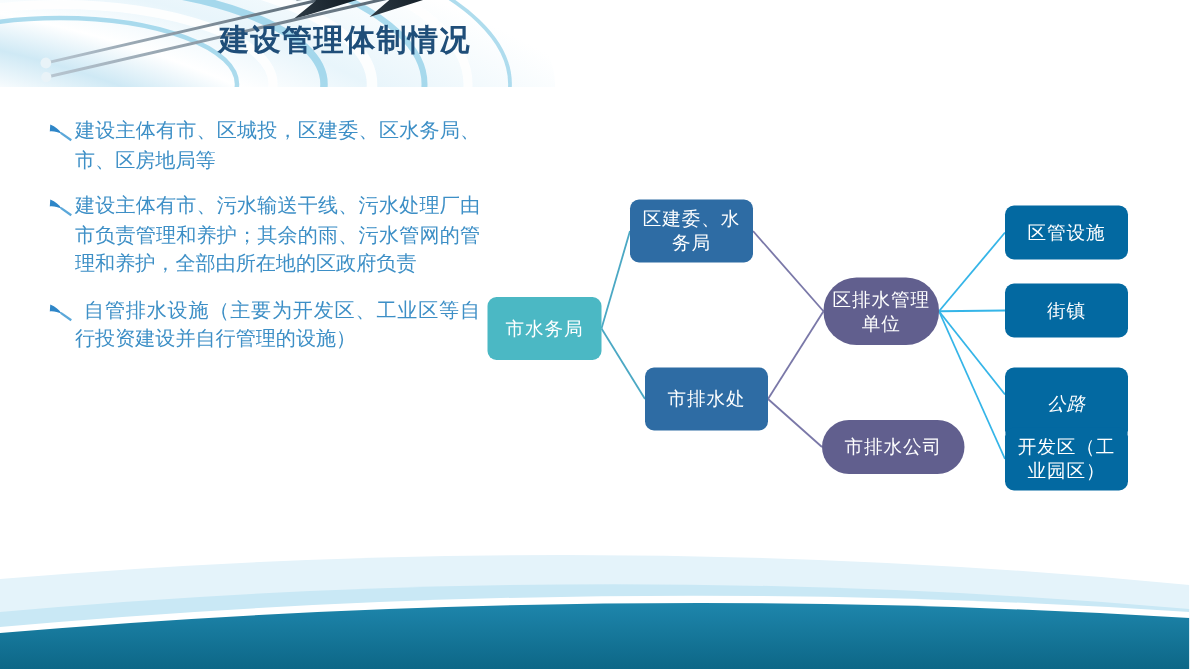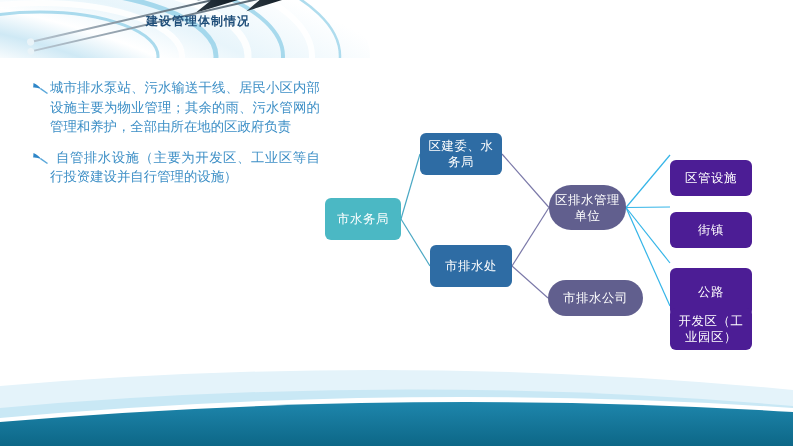--- a/index.html
+++ b/index.html
@@ -14,21 +14,21 @@
 
   
   #header-banner {
     position: absolute; left: 0; top: 0;
     width: 793px; height: 58px;
     overflow: hidden;
   }
   #header-art { position: absolute; left: 0; top: 0; }
   #page-title {
     position: absolute; left: 146px; top: 13px;
-    font-size: 12px; font-weight: bold;
+    font-size: 20px; font-weight: bold;
     color: #1F4E79;
     letter-spacing: 1px;
     white-space: nowrap;
   }
 
   
   #bullet-list {
     position: absolute; left: 30px; top: 78px;
     width: 290px;
   }
@@ -63,21 +63,21 @@
     color: #ffffff;
     font-size: 12.4px;
     line-height: 16px;
     letter-spacing: 0.6px;
     box-sizing: border-box;
     padding: 2px 4px;
   }
   .node.teal   { background: #4BB8C4; align-items: center; }
   .node.navy   { background: #2E6CA4; }
   .node.purple { background: #615F8E; border-radius: 22px; }
-  .node.cyan   { background: #4c1d95; margin-top: 23px; }
+  .node.cyan   { background: #0369a1; }
 
   
   #bottom-waves {
     position: absolute; left: 0; bottom: 0;
     width: 793px; height: 90px;
   }
 </style>
 </head>
 <body>
 
@@ -145,27 +145,34 @@
         <circle cx="31" cy="51.6" r="3.4" fill="#e9f3f8"></circle>
       </g>
       <rect x="300" y="0" width="493" height="58" fill="url(#fadeRight)"></rect>
     </g>
   </svg>
   <div id="page-title">建设管理体制情况</div>
 </div>
 
 <div id="bullet-list">
 
-
   <div class="bullet-row">
     <svg class="bullet-marker" viewBox="0 0 20 20">
       <path d="M3.5,3 C7,4.5 9.5,6.5 11,9 C8.5,8.2 6,7.3 3.2,7.6 Z" fill="#2E86C8"></path>
       <path d="M10.5,8.6 L17.5,13.5" stroke="#5BA8DA" stroke-width="1.5" fill="none"></path>
     </svg>
-    <div class="bullet-text">城市排水泵站、污水输送干线、居民小区内部设施主要为物业管理；其余的雨、污水管网的管理和养护，全部由所在地的区政府负责</div>
+    <div class="bullet-text">建设主体有市、区城投，区建委、区水务局、市、区房地局等</div>
+  </div>
+
+  <div class="bullet-row">
+    <svg class="bullet-marker" viewBox="0 0 20 20">
+      <path d="M3.5,3 C7,4.5 9.5,6.5 11,9 C8.5,8.2 6,7.3 3.2,7.6 Z" fill="#2E86C8"></path>
+      <path d="M10.5,8.6 L17.5,13.5" stroke="#5BA8DA" stroke-width="1.5" fill="none"></path>
+    </svg>
+    <div class="bullet-text">建设主体有市、污水输送干线、污水处理厂由市负责管理和养护；其余的雨、污水管网的管理和养护，全部由所在地的区政府负责</div>
   </div>
 
   <div class="bullet-row">
     <svg class="bullet-marker" viewBox="0 0 20 20">
       <path d="M3.5,3 C7,4.5 9.5,6.5 11,9 C8.5,8.2 6,7.3 3.2,7.6 Z" fill="#2E86C8"></path>
       <path d="M10.5,8.6 L17.5,13.5" stroke="#5BA8DA" stroke-width="1.5" fill="none"></path>
     </svg>
     <div class="bullet-text indented">自管排水设施（主要为开发区、工业区等自行投资建设并自行管理的设施）</div>
   </div>
 
@@ -198,21 +205,21 @@
     </div>
     <div class="node purple" style="left: 548px; top: 280px; width: 95px; height: 36px;">
       <span>市排水公司</span>
     </div>
     <div class="node cyan" style="left: 670px; top: 137px; width: 82px; height: 36px;">
       <span>区管设施</span>
     </div>
     <div class="node cyan" style="left: 670px; top: 189px; width: 82px; height: 36px; text-align: right;">
       <span>街镇</span>
     </div>
-    <div class="node cyan" style="left: 670px; top: 245px; width: 82px; height: 48px;">
+    <div class="node cyan" style="left: 670px; top: 245px; width: 82px; height: 48px; font-style: italic;">
       <span>公路</span>
     </div>
     <div class="node cyan" style="left: 670px; top: 285px; width: 82px; height: 42px;">
       <span>开发区（工业园区）</span>
     </div>
   </div>
 
 <svg id="bottom-waves" viewBox="0 0 793 90" preserveAspectRatio="none">
   <defs>
     <linearGradient id="darkWave" x1="0" y1="0" x2="0" y2="1">

